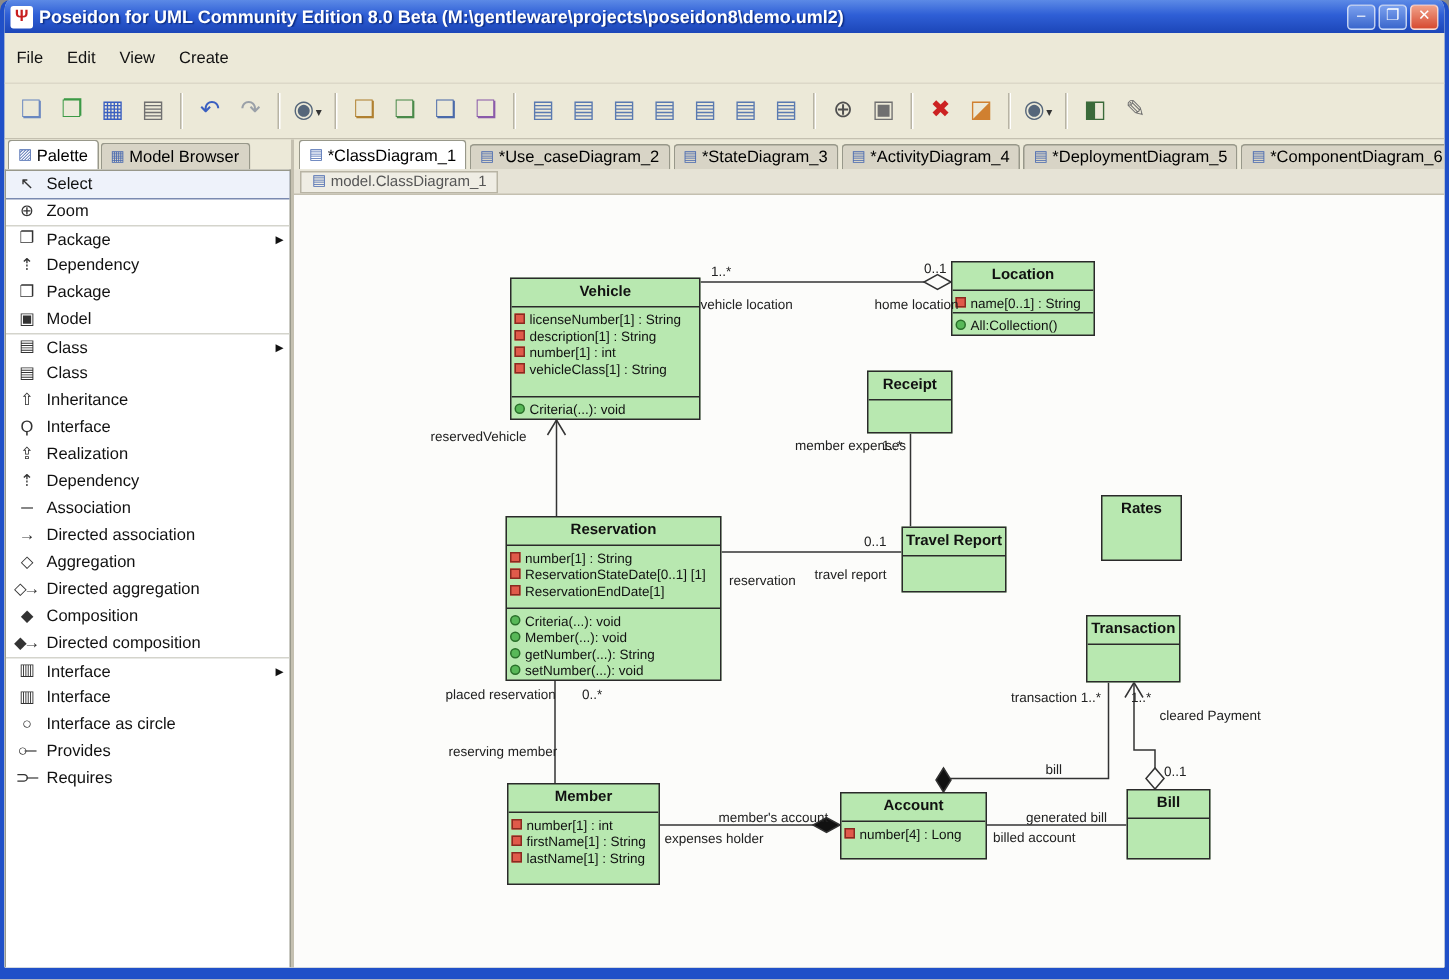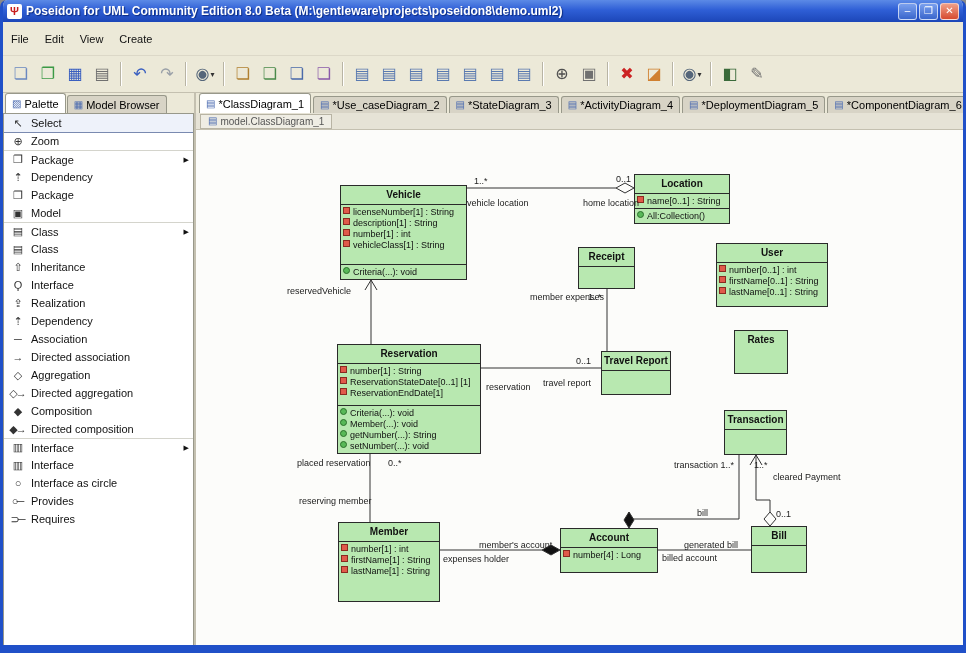--- a/index.html
+++ b/index.html
@@ -55,21 +55,21 @@
   .bc-tab{display:flex;align-items:center;gap:3px;font-size:10px;color:#555;background:#efede4;
     border:1px solid #b8b4a4;padding:0 7px;height:15px;white-space:nowrap;}
   .canvas{flex:1;position:relative;background:#fcfcfa;overflow:hidden;}
   .edges-layer{position:absolute;left:0;top:0;pointer-events:none;}
   .uml-class{position:absolute;background:#b8e8b0;border:1px solid #2a2a2a;display:flex;
     flex-direction:column;font-size:9px;overflow:hidden;}
   .uml-name{flex:0 0 auto;height:18px;font-size:10px;font-weight:bold;text-align:center;
     padding-top:3px;color:#111;white-space:nowrap;overflow:hidden;}
   .uml-attrs{flex:1;border-top:1px solid #2a2a2a;padding:2px 2px 1px 2px;overflow:hidden;}
   .uml-ops{flex:0 0 auto;border-top:1px solid #2a2a2a;padding:2px 2px 1px 2px;overflow:hidden;}
-  .uml-row{display:flex;align-items:flex-start;gap:3px;height:11px;white-space:nowrap;color:#111;}
+  .uml-row{display:flex;align-items:center;gap:3px;height:11px;white-space:nowrap;color:#111;}
   .attr-ic{width:7px;height:7px;background:#e05a4a;border:1px solid #8a2a20;flex:0 0 auto;}
   .op-ic{width:7px;height:7px;border-radius:50%;background:#58b858;border:1px solid #2a702a;flex:0 0 auto;}
   .edge-label{position:absolute;font-size:9px;color:#222;white-space:nowrap;}
 </style>
 </head>
 <body>
 
 <div class="window">
   <div class="titlebar">
     <span class="title-icon">
@@ -378,37 +378,20 @@
               <div class="uml-row">
                 <span class="op-ic"></span>
                 <span>All:Collection()</span>
               </div>
             </div>
           </div>
           <div class="uml-class" style="left: 382px; top: 117px; width: 57px; height: 42px; background: rgb(184, 232, 176);">
             <div class="uml-name">Receipt</div>
             <div class="uml-attrs"></div>
           </div>
-          <div class="uml-class" style="left: 520px; top: 113px; width: 112px; height: 64px; background: rgb(184, 232, 176);">
-            <div class="uml-name">User</div>
-            <div class="uml-attrs">
-              <div class="uml-row">
-                <span class="attr-ic"></span>
-                <span>number[0..1] : int</span>
-              </div>
-              <div class="uml-row">
-                <span class="attr-ic"></span>
-                <span>firstName[0..1] : String</span>
-              </div>
-              <div class="uml-row">
-                <span class="attr-ic"></span>
-                <span>lastName[0..1] : String</span>
-              </div>
-            </div>
-          </div>
           <div class="uml-class" style="left: 538px; top: 200px; width: 54px; height: 44px; background: rgb(184, 232, 176); gap: 28px;">
             <div class="uml-name">Rates</div>
             <div class="uml-attrs"></div>
           </div>
           <div class="uml-class" style="left: 141px; top: 214px; width: 144px; height: 110px; background: rgb(184, 232, 176);">
             <div class="uml-name">Reservation</div>
             <div class="uml-attrs">
               <div class="uml-row">
                 <span class="attr-ic"></span>
                 <span>number[1] : String</span>
@@ -442,21 +425,21 @@
             </div>
           </div>
           <div class="uml-class" style="left: 405px; top: 221px; width: 70px; height: 44px; background: rgb(184, 232, 176);">
             <div class="uml-name">Travel Report</div>
             <div class="uml-attrs"></div>
           </div>
           <div class="uml-class" style="left: 528px; top: 280px; width: 63px; height: 45px; background: rgb(184, 232, 176);">
             <div class="uml-name">Transaction</div>
             <div class="uml-attrs"></div>
           </div>
-          <div class="uml-class" style="left: 142px; top: 392px; width: 102px; height: 80px; background: rgb(184, 232, 176);">
+          <div class="uml-class" style="left: 142px; top: 392px; width: 102px; height: 68px; background: rgb(184, 232, 176);">
             <div class="uml-name">Member</div>
             <div class="uml-attrs">
               <div class="uml-row">
                 <span class="attr-ic"></span>
                 <span>number[1] : int</span>
               </div>
               <div class="uml-row">
                 <span class="attr-ic"></span>
                 <span>firstName[1] : String</span>
               </div>

